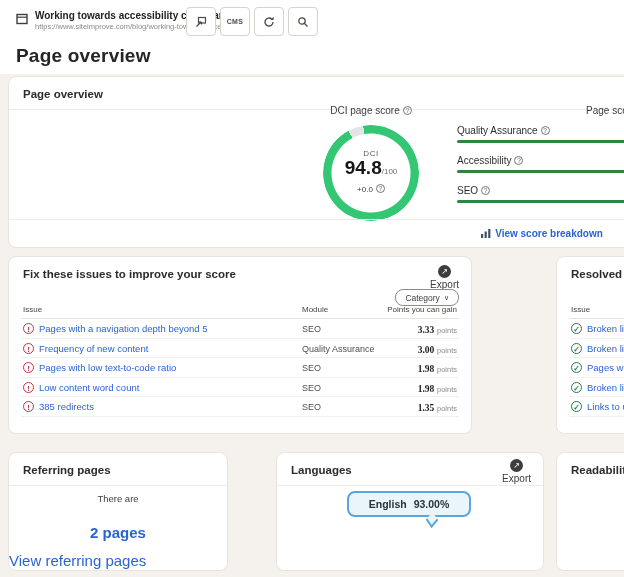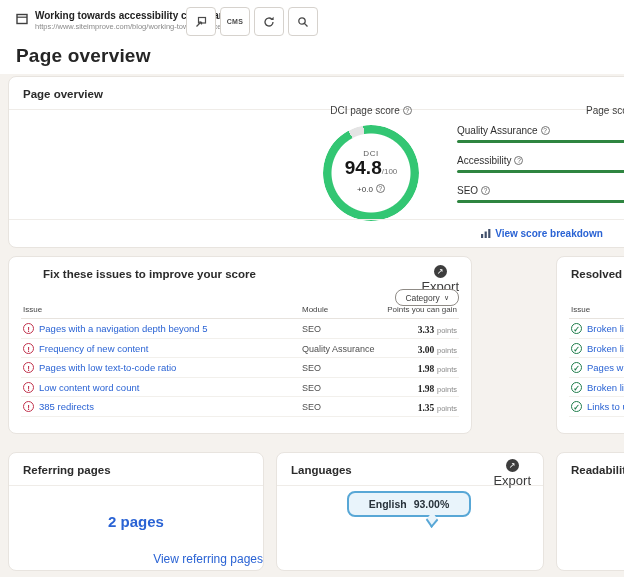--- a/index.html
+++ b/index.html
@@ -47,25 +47,25 @@
   .g-delta { font-size:8px; color:#3c3c3c; margin-top:2px; }
   .right-hdr { position:absolute; left:577px; top:28px; font-size:10px; color:#3c3c3c; white-space:nowrap; }
   .metric { position:absolute; left:448px; right:0; }
   .metric .m-label { font-size:10px; color:#2f2f2f; }
   .metric .m-bar { margin-top:4px; height:3px; background:#2e8540; border-radius:2px; }
   .ov-foot { position:absolute; left:0; right:0; top:142px; border-top:1px solid #efece8; height:30px; }
   .ov-foot-link { position:absolute; left:448px; top:8px; width:170px; text-align:center; font-size:10px; font-weight:bold; }
   .bars-ic { display:inline-block; vertical-align:-1px; margin-right:4px; color:#42506b; }
 
   
-  #card-fix { left:8px; top:256px; width:464px; height:178px;padding-left:20px; }
+  #card-fix { left:8px; top:256px; width:464px; height:178px; }
   .export { position:absolute; top:8px; text-align:center; cursor:pointer; }
   .export .ex-circle { display:block; margin:0 auto; width:13px; height:13px; border-radius:50%; background:#3d3d3d;
                        color:#fff; font-size:8px; line-height:13px; text-align:center; font-style:normal; }
-  .export .ex-lbl { font-size:13px; color:#3c3c3c; margin-top:1px; }
+  .export .ex-lbl { font-size:10px; color:#3c3c3c; margin-top:1px; }
   #card-fix .export { right:12px; }
   .cat-btn { position:absolute; right:12px; top:32px; height:17px; border:1px solid #8f8b86; border-radius:8px;
              background:#fff; font-size:8.5px; color:#3c3c3c; padding:0 9px; display:flex; align-items:center; gap:4px; }
   .tbl { position:absolute; left:12px; right:12px; top:46px; }
   .thead { position:relative; height:16px; border-bottom:1px solid #e7e3de; font-size:8px; color:#454545; }
   .th-issue { position:absolute; left:2px; top:2px; }
   .th-module { position:absolute; left:281px; top:2px; }
   .th-points { position:absolute; right:2px; top:2px; }
   .frow { position:relative; height:19.5px; border-bottom:1px solid #f2f0ec; }
   .frow .c-issue { position:absolute; left:2px; top:4px; font-size:9.5px; display:flex; align-items:center; gap:5px; white-space:nowrap; }
@@ -78,25 +78,25 @@
   .ok-ic { display:inline-block; width:11px; height:11px; border:1.6px solid #1e7d4a; border-radius:50%;
            color:#1e7d4a; font-size:8px; line-height:11px; text-align:center; font-weight:bold; font-style:normal; flex:0 0 auto; }
   .fix-foot { position:absolute; left:0; right:0; top:158px; text-align:center; font-size:10px; }
 
   
   #card-resolved { left:556px; top:256px; width:160px; height:178px; }
   #card-resolved .tbl { left:12px; right:6px; }
   #card-resolved .frow .c-issue { white-space:nowrap; }
 
   
-  #card-referring { left:8px; top:452px; width:256px; height:119px; }
+  #card-referring { left:8px; top:452px; width:220px; height:119px; }
   .ref-body { position:absolute; left:0; right:0; top:40px; text-align:center; }
   .ref-line { font-size:9.5px; color:#3f3f3f; }
   .ref-count { font-size:15px; font-weight:bold; margin:20px 0 2px; }
-  .ref-foot { position:absolute; left:0; right:0; top:99px; text-align:right; font-size:12px; }
+  .ref-foot { position:absolute; left:0; right:0; top:99px; text-align:left; font-size:15px; }
 
   #card-languages { left:276px; top:452px; width:268px; height:119px; }
   #card-languages .export { right:12px; top:6px; }
   .bubble { position:absolute; left:70px; top:38px; width:124px; height:26px; background:#e9f4fb;
             border:2px solid #58a7d6; border-radius:8px; display:flex; align-items:center; justify-content:center;
             gap:7px; font-size:10.5px; font-weight:bold; color:#27313a; }
   .bubble-tail { position:absolute; left:150px; top:62px; width:10px; height:10px; background:#e9f4fb;
                  border-right:2px solid #58a7d6; border-bottom:2px solid #58a7d6; transform:rotate(55deg) skewX(15deg); }
 
   #card-readability { left:556px; top:452px; width:160px; height:119px; }
@@ -290,20 +290,21 @@
           <i class="ok-ic">✓</i>
           <a class="link">Links to unsafe do</a>
         </span>
     </div>
   </div>
 </div>
 
 <div class="card" id="card-referring">
   <div class="card-h bordered">Referring pages</div>
   <div class="ref-body">
+    <div class="ref-line">There are</div>
     <div class="ref-count link">2 pages</div>
   </div>
   <div class="ref-foot">
     <a class="link">View referring pages</a>
   </div>
 </div>
 
 <div class="card" id="card-languages">
   <div class="card-h bordered">Languages</div>
   <div class="export">

